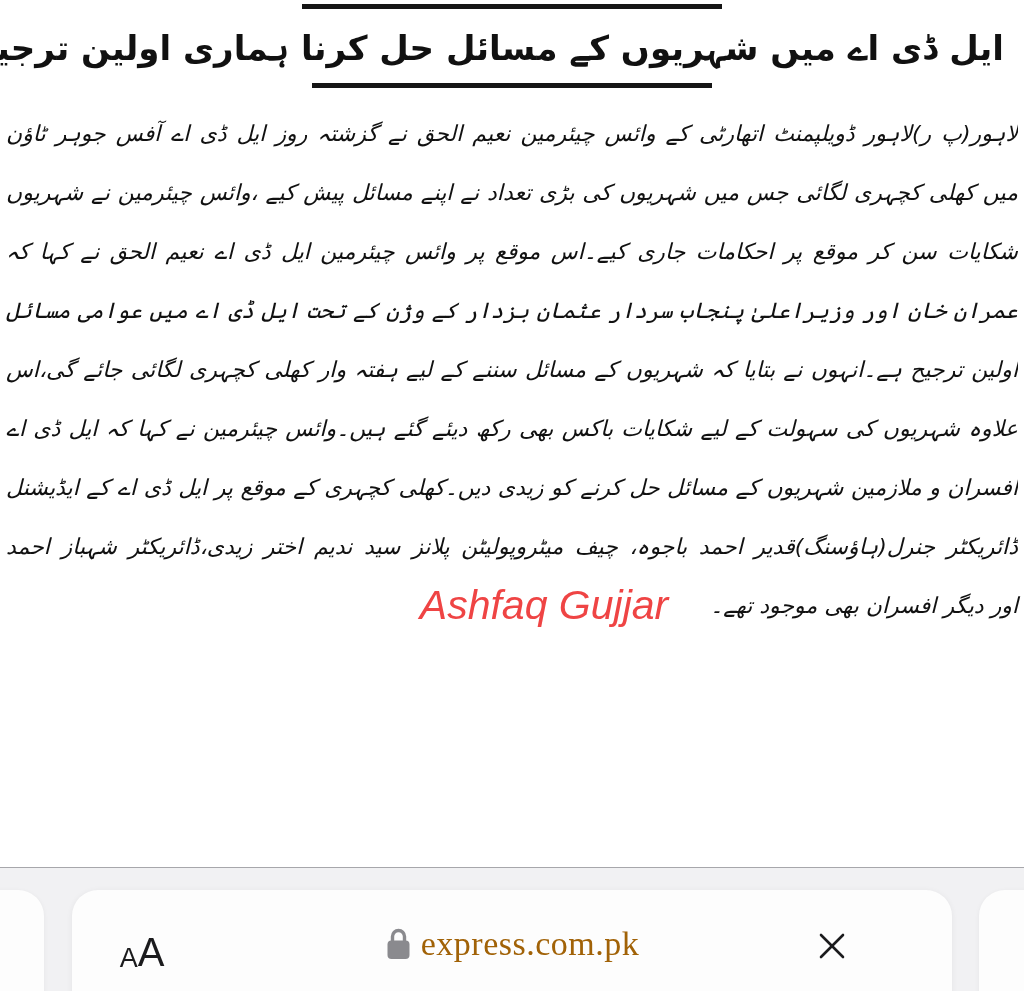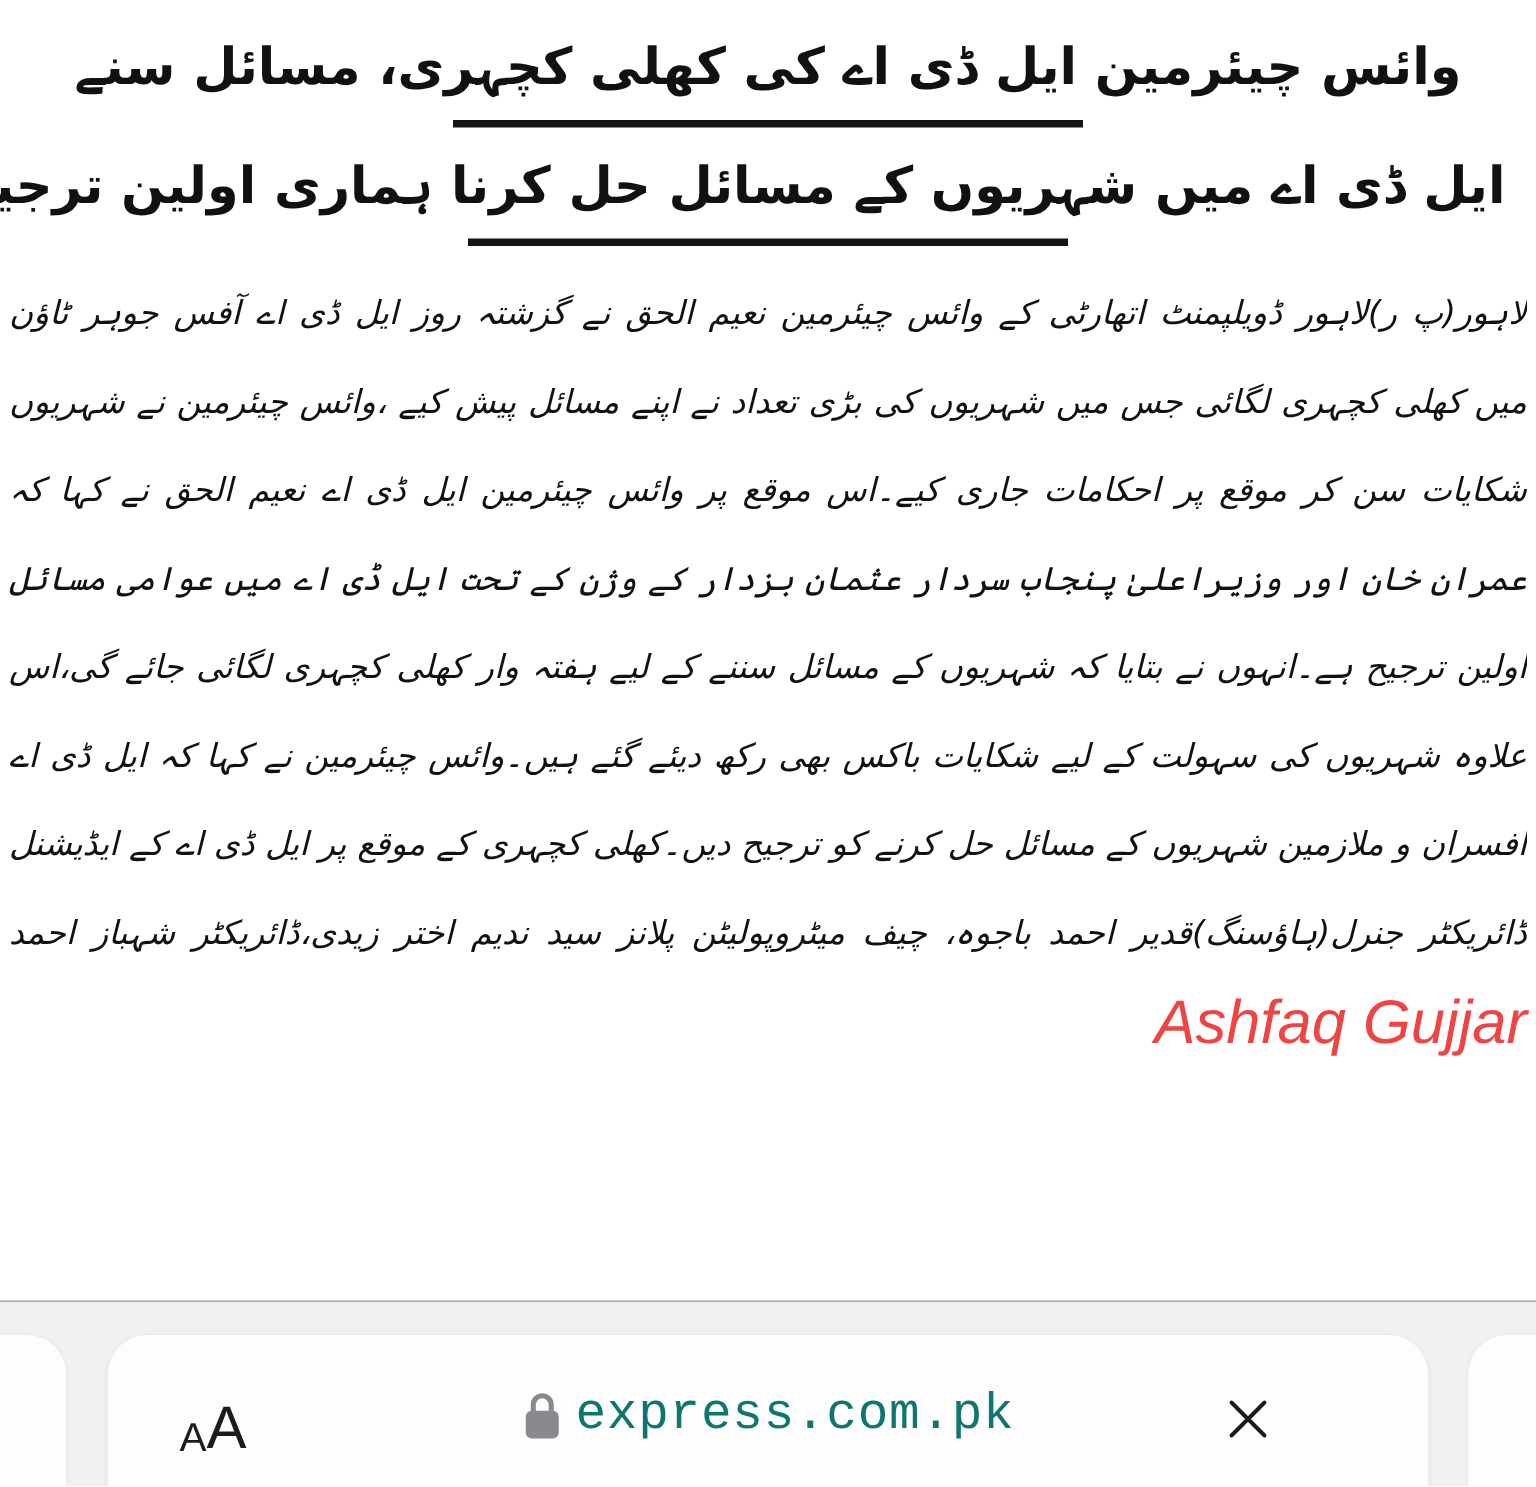--- a/index.html
+++ b/index.html
@@ -55,50 +55,50 @@
   }
   .a-small{font-size:27px;line-height:1;}
   .a-large{font-size:40px;line-height:1;}
   .url-group{
     position:absolute;left:0;right:0;top:28px;height:52px;
     display:flex;align-items:center;justify-content:center;gap:9px;
     pointer-events:none;
   }
   .lock{display:inline-flex;align-items:center;}
   .url-text{
-    font-family:Liberation Mono, monospace;font-size:34px;color:#0f766e;
+    font-family:Liberation Serif, serif;font-size:34px;color:#a16207;
     letter-spacing:0.5px;
   }
   .close-btn{
     position:absolute;right:98px;top:34px;width:44px;height:44px;
     background:none;border:none;padding:0;cursor:pointer;
     display:flex;align-items:center;justify-content:center;
   }
 </style>
 </head>
 <body>
 
 <div class="screen">
 
   <div class="article">
-    <div class="headline first">وائس چیئرمین ایل ڈی اے کی کھلی کچہری، مسائل سنے</div>
     <div class="hl-underline u1"></div>
     <div class="headline">ایل ڈی اے میں شہریوں کے مسائل حل کرنا ہماری اولین ترجیح ہے، نعیم الحق</div>
     <div class="hl-underline u2"></div>
 
     <div class="body-block">
       <div class="bline">لاہور(پ ر)لاہور ڈویلپمنٹ اتھارٹی کے وائس چیئرمین نعیم الحق نے گزشتہ روز ایل ڈی اے آفس جوہر ٹاؤن</div>
       <div class="bline">میں کھلی کچہری لگائی جس میں شہریوں کی بڑی تعداد نے اپنے مسائل پیش کیے ،وائس چیئرمین نے شہریوں کی</div>
       <div class="bline">شکایات سن کر موقع پر احکامات جاری کیے۔اس موقع پر وائس چیئرمین ایل ڈی اے نعیم الحق نے کہا کہ وزیراعظم</div>
       <div class="bline">عمران خان اور وزیراعلیٰ پنجاب سردار عثمان بزدار کے وژن کے تحت ایل ڈی اے میں عوامی مسائل حل کرنا ہماری</div>
       <div class="bline">اولین ترجیح ہے۔انہوں نے بتایا کہ شہریوں کے مسائل سننے کے لیے ہفتہ وار کھلی کچہری لگائی جائے گی،اس کے</div>
       <div class="bline">علاوہ شہریوں کی سہولت کے لیے شکایات باکس بھی رکھ دیئے گئے ہیں۔وائس چیئرمین نے کہا کہ ایل ڈی اے کے</div>
-      <div class="bline">افسران و ملازمین شہریوں کے مسائل حل کرنے کو ترجیح دیں۔کھلی کچہری کے موقع پر ایل ڈی اے کے ایڈیشنل</div>
+      <div class="bline">افسران و ملازمین شہریوں کے مسائل حل کرنے کو زیدی دیں۔کھلی کچہری کے موقع پر ایل ڈی اے کے ایڈیشنل</div>
       <div class="bline">ڈائریکٹر جنرل(ہاؤسنگ)قدیر احمد باجوہ، چیف میٹروپولیٹن پلانز سید ندیم اختر زیدی،ڈائریکٹر شہباز احمد گھرکی</div>
       <div class="lastline">
+        <span class="bline-last">اور دیگر افسران بھی موجود تھے۔</span>
         <span class="watermark" style="color:#ef4444;">Ashfaq Gujjar</span>
       </div>
     </div>
   </div>
 
   <div class="bottom-bar">
     <div class="tab-stub left"></div>
 
     <div class="address-pill">
       <button class="reader-btn">

